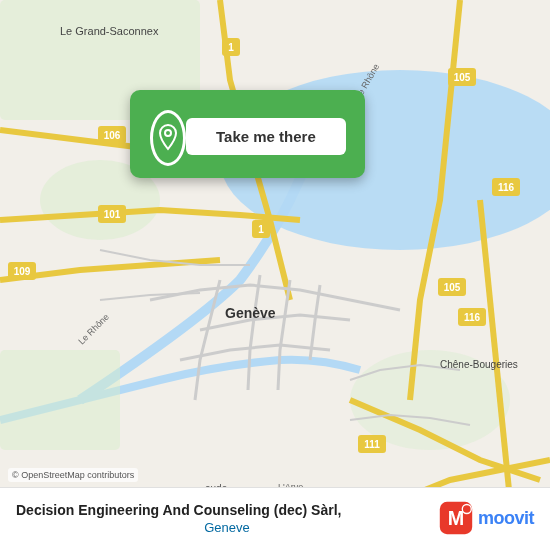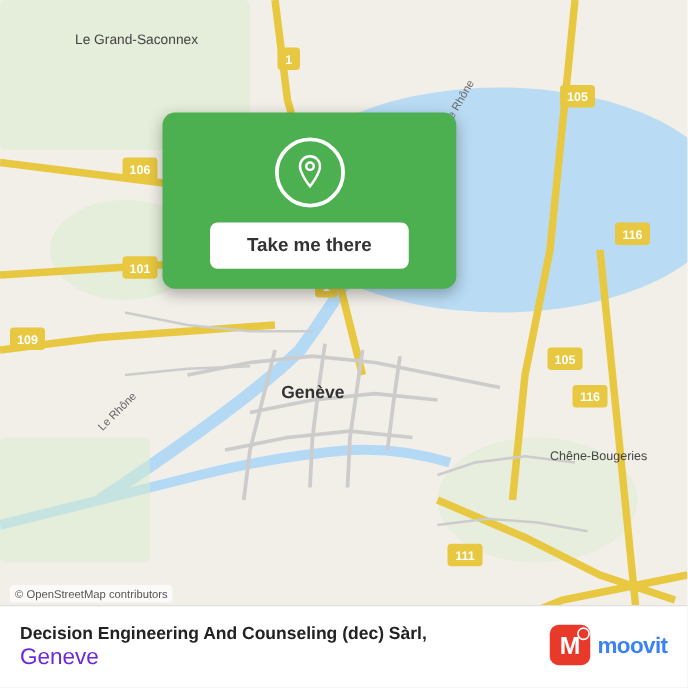--- a/index.html
+++ b/index.html
@@ -41,21 +41,21 @@
     
     #card-overlay {
       position: absolute;
       top: 90px;
       left: 130px;
       width: 235px;
       background: #4caf50;
       border-radius: 10px;
       padding: 20px 20px 0 20px;
       display: flex;
-      flex-direction: column;
+      flex-direction: row;
       align-items: center;
       box-shadow: 0 4px 12px rgba(0,0,0,0.3);
     }
 
     #location-icon-circle {
       width: 56px;
       height: 56px;
       border-radius: 50%;
       border: 3px solid white;
       display: flex;
@@ -102,22 +102,23 @@
     }
 
     #place-name {
       font-size: 14px;
       font-weight: 600;
       color: #222;
       line-height: 1.3;
     }
 
     #place-city {
-      font-size: 18px;
-      color: #6d28d9;
+      font-size: 13px;
+      color: #0369a1;
+      text-align: center;
     }
 
     #osm-credit {
       position: absolute;
       bottom: 68px;
       left: 8px;
       font-size: 9px;
       color: #555;
       background: rgba(255,255,255,0.7);
       padding: 2px 4px;

